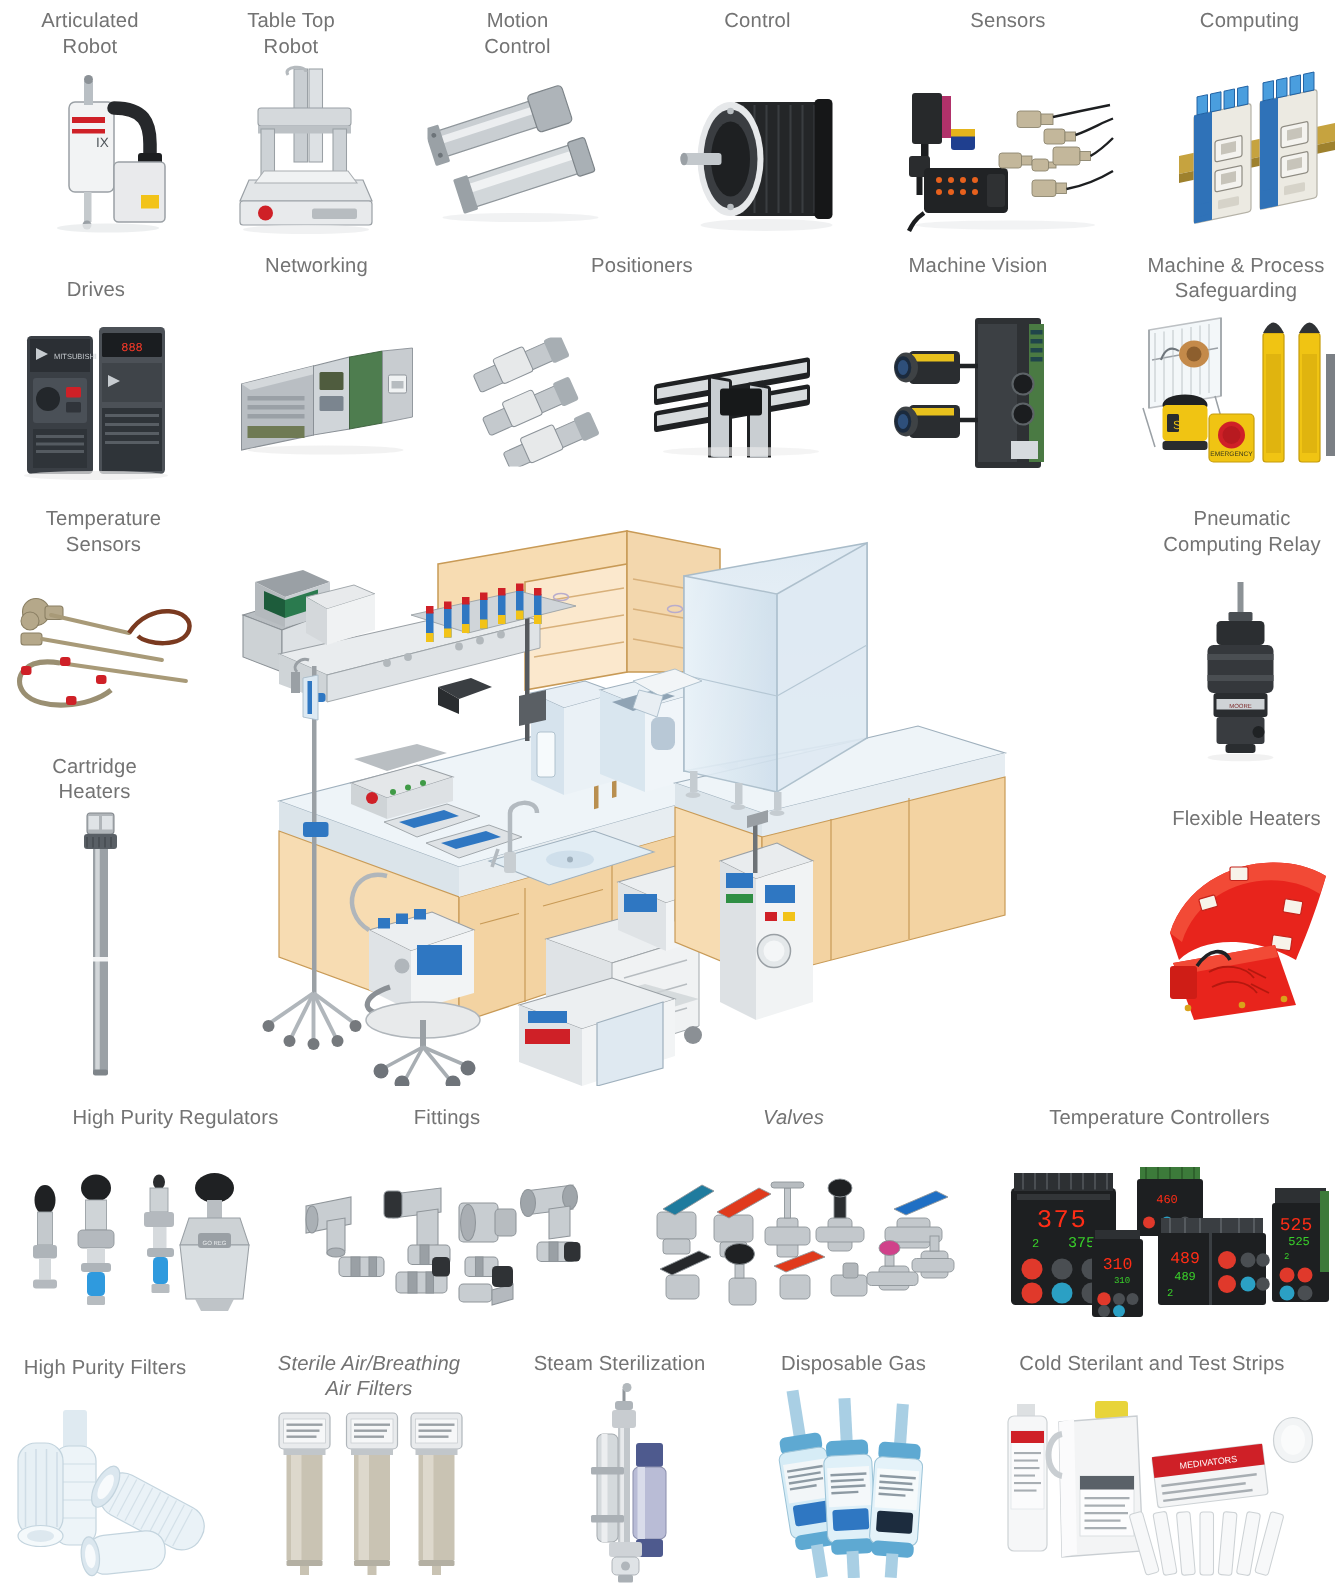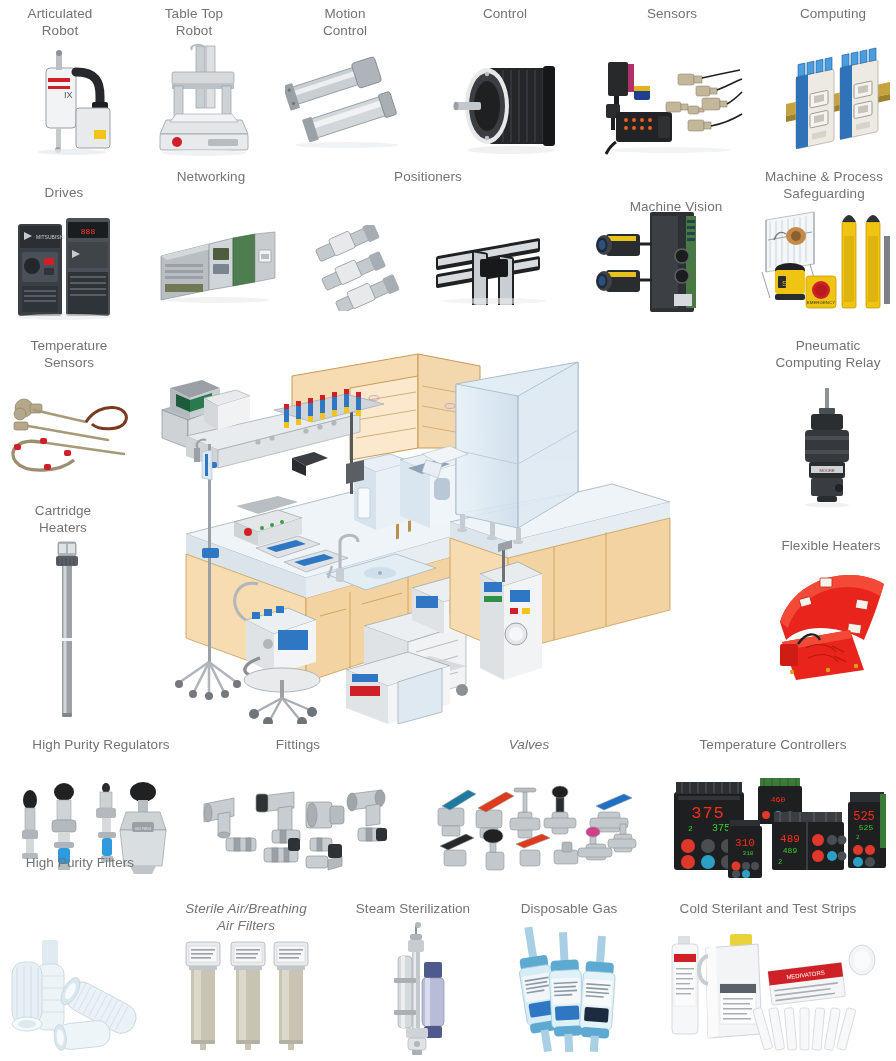--- a/index.html
+++ b/index.html
@@ -206,21 +206,21 @@
 
 <div class="label" style="left:4px;top:169px;width:120px;margin-top:16px;">
   <div>Drives</div>
 </div>
 <div class="label" style="left:151px;top:169px;width:120px;">
   <div>Networking</div>
 </div>
 <div class="label" style="left:368px;top:169px;width:120px;">
   <div>Positioners</div>
 </div>
-<div class="label" style="left:624px;top:169px;width:104px;margin-top:30px;">
+<div class="label" style="left:600px;top:169px;width:104px;">
   <div>Machine Vision</div>
 </div>
 <div class="label" style="left:752px;top:169px;width:144px;">
   <div>Machine &amp; Process</div>
   <div>Safeguarding</div>
 </div>
 
 <div class="ph" style="left:10px;top:210px;width:108px;height:110px;">
   <svg width="108" height="110" viewBox="0 0 108 110">
     <rect x="8" y="14" width="44" height="92" rx="3" fill="#3a3f45"></rect>
@@ -791,21 +791,21 @@
     <rect x="8" y="78" width="18" height="22" rx="2" fill="#cf1d16"></rect>
     <path d="M26 78 C34 66 44 66 48 74" stroke="#1f2124" stroke-width="2.4" fill="none"></path>
     <g fill="#d9a21a">
         <circle cx="20" cy="106" r="2.2"></circle>
         <circle cx="56" cy="104" r="2.2"></circle>
         <circle cx="84" cy="100" r="2.2"></circle>
       </g>
   </svg>
 </div>
 
-<div class="label" style="left:0px;top:737px;width:166px;padding-left:18px;">
+<div class="label" style="left:16px;top:737px;width:166px;padding-left:18px;">
   <div>High Purity Regulators</div>
 </div>
 <div class="label" style="left:245px;top:737px;width:106px;">
   <div>Fittings</div>
 </div>
 <div class="label" style="left:476px;top:737px;width:106px;font-style:italic;">
   <div>Valves</div>
 </div>
 <div class="label" style="left:678px;top:737px;width:190px;">
   <div>Temperature Controllers</div>
@@ -1039,21 +1039,21 @@
       <text x="200" y="56" font-size="8" fill="#39d02a" text-anchor="middle" font-family="Liberation Mono, monospace">525</text>
       <text x="190" y="65" font-size="6" fill="#39d02a" font-family="Liberation Mono, monospace">2</text>
       <circle cx="192" cy="76" r="5" fill="#e0392b"></circle>
         <circle cx="204" cy="76" r="5" fill="#e0392b"></circle>
       <circle cx="192" cy="88" r="5" fill="#2ba0c4"></circle>
         <circle cx="204" cy="88" r="5" fill="#4a4e52"></circle>
     </g>
   </svg>
 </div>
 
-<div class="label" style="left:0px;top:855px;width:140px;margin-left:10px;">
+<div class="label" style="left:0px;top:904px;width:140px;">
   <div>High Purity Filters</div>
 </div>
 <div class="label" style="left:166px;top:901px;width:160px;font-style:italic;">
   <div>Sterile Air/Breathing</div>
   <div>Air Filters</div>
 </div>
 <div class="label" style="left:337px;top:901px;width:152px;">
   <div>Steam Sterilization</div>
 </div>
 <div class="label" style="left:500px;top:901px;width:138px;">

